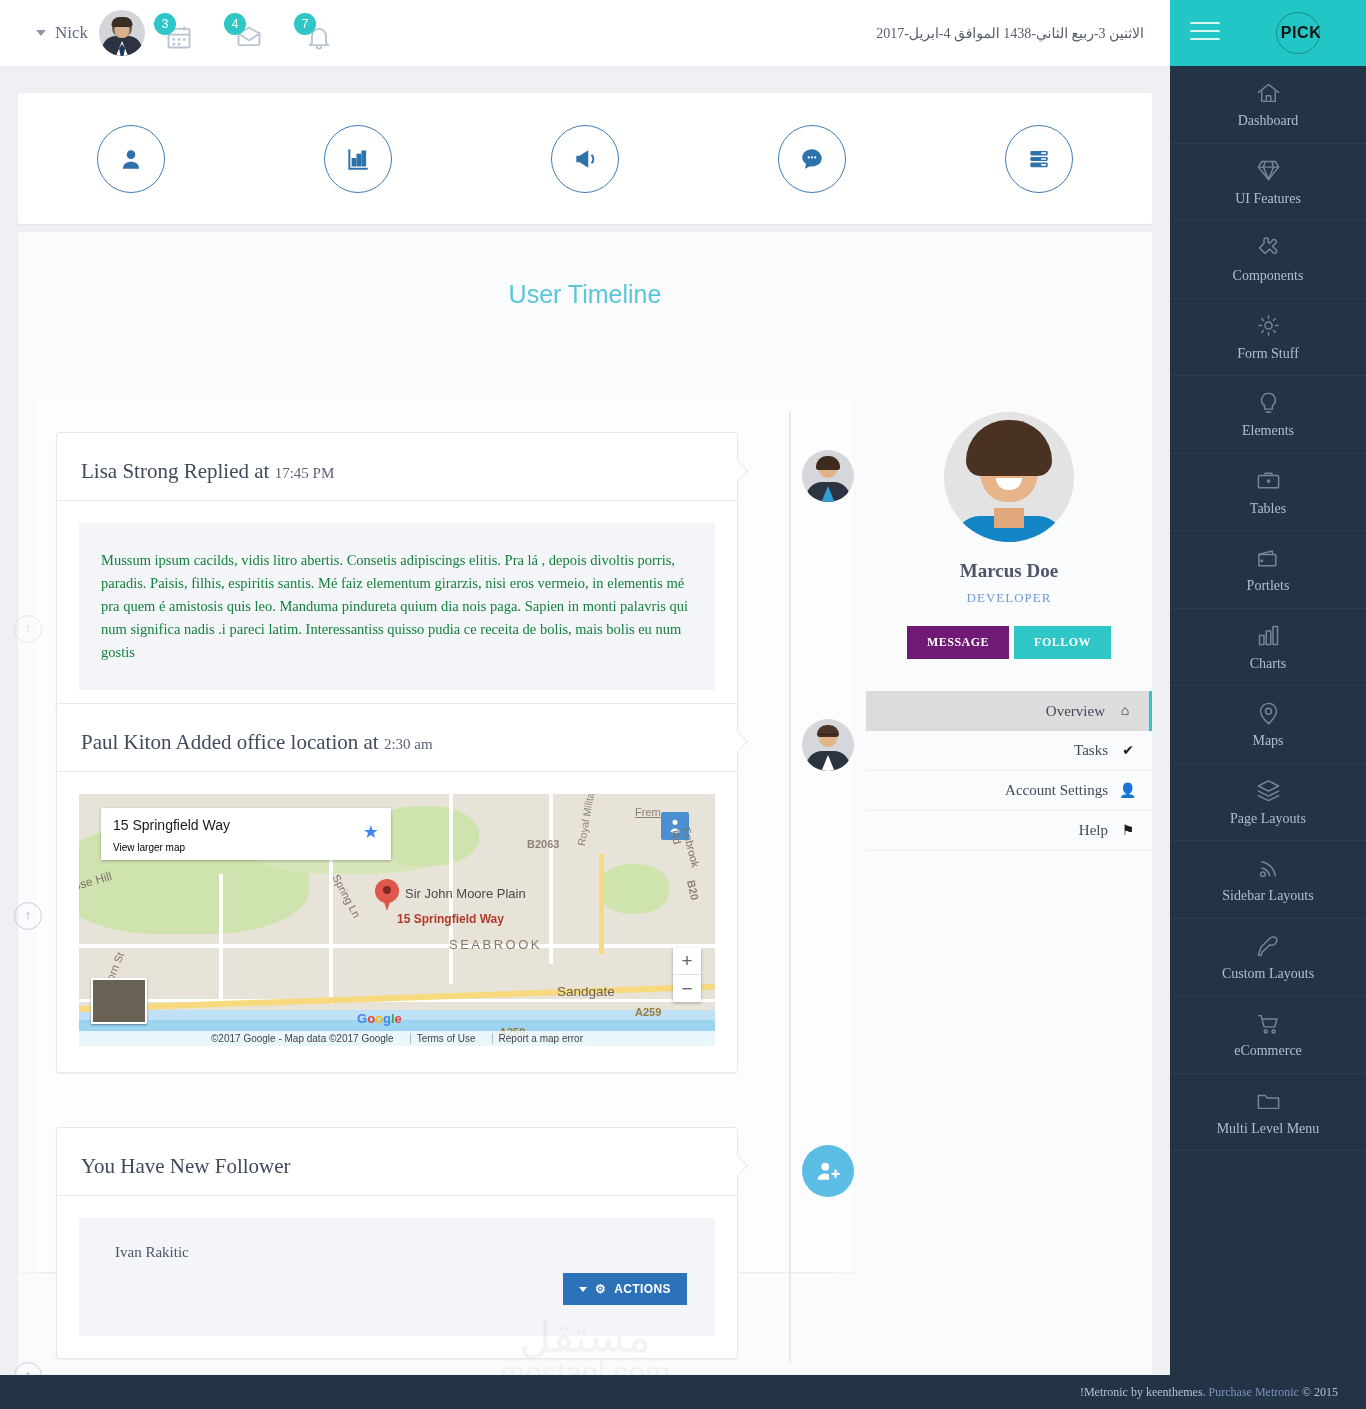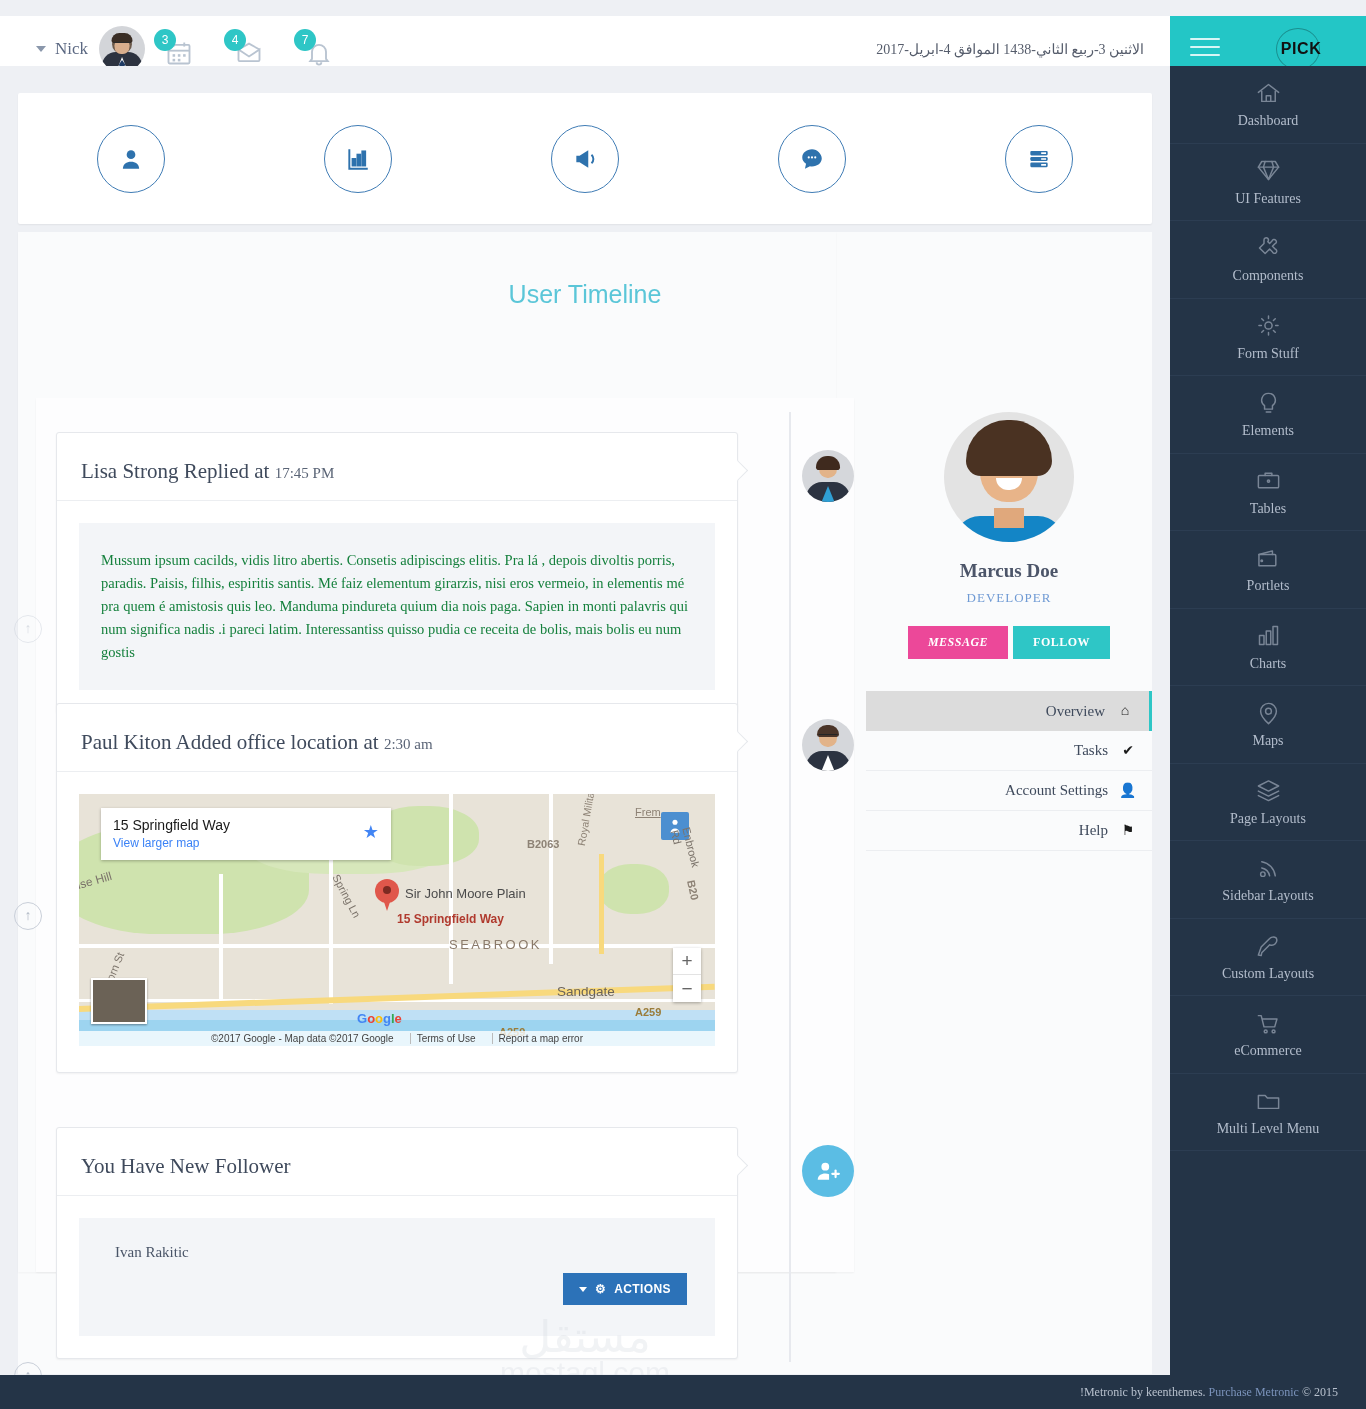--- a/index.html
+++ b/index.html
@@ -6,21 +6,21 @@
   html, body { margin:0; padding:0; }
   body {
     width:1366px; height:1409px;
     background:#eef0f4;
     font-family:"Liberation Serif", serif;
     overflow:hidden;
     position:relative;
   }
 
   
-  .topbar { position:absolute; left:0; top:16px; width:1366px; height:66px; background:#ffffff; }
+  .topbar { position:absolute; left:0; top:0; width:1366px; height:66px; background:#ffffff; }
   .topbar-left { position:absolute; left:36px; top:0; height:66px; display:flex; align-items:center; gap:0; }
   .caret-down { width:0;height:0;border-left:5px solid transparent;border-right:5px solid transparent;border-top:6px solid #8a97ab; margin-right:9px; }
   .user-name { font-size:17px; color:#5b6882; font-family:"Liberation Serif", serif; }
   .user-avatar { width:46px; height:46px; border-radius:50%; margin-left:11px; overflow:hidden; background:#d3d5d9; position:relative; }
   .ua-head { position:absolute; left:50%; top:8px; transform:translateX(-50%); width:20px;height:20px;border-radius:50%; background:#6b5a4b;}
   .ua-face { position:absolute; left:50%; top:12px; transform:translateX(-50%); width:15px;height:16px;border-radius:45%; background:#d8ae8d;}
   .ua-hair { position:absolute; left:50%; top:7px; transform:translateX(-50%); width:21px;height:10px;border-radius:11px 11px 3px 3px; background:#3a2e25;}
   .ua-glass { position:absolute; left:50%; top:16px; transform:translateX(-50%); width:17px;height:4px; border-top:1.5px solid #2b2b2b; }
   .ua-body { position:absolute; left:50%; bottom:0; transform:translateX(-50%); width:40px;height:20px;border-radius:14px 14px 0 0; background:#2d3340;}
   .ua-shirt { position:absolute; left:50%; bottom:0; transform:translateX(-50%); width:12px;height:15px; background:#fff; clip-path:polygon(50% 0,100% 100%,0 100%); }
@@ -91,21 +91,21 @@
 
   
   .map-wrap { position:absolute; left:22px; top:0; width:636px; height:252px; overflow:hidden; background:#e8e3d8; }
   .map-green { position:absolute; background:#cfe3ae; }
   .map-water { position:absolute; left:0; bottom:0; width:100%; height:32px; background:#9dd4f0; }
   .map-road { position:absolute; background:#fff; }
   .map-road-y { position:absolute; background:#f8d97d; }
   .map-card { position:absolute; left:22px; top:14px; width:290px; height:52px; background:#fff;
               box-shadow:0 1px 3px rgba(0,0,0,.28); padding:9px 12px; }
   .map-card-t { font-family:"Liberation Sans",sans-serif; font-size:14px; color:#1a1a1a; }
-  .map-card-l { font-family:"Liberation Sans",sans-serif; font-size:12px; color:#3b82f6; margin-top:3px; }
+  .map-card-l { font-family:"Liberation Sans",sans-serif; font-size:10px; color:#000000; margin-top:9px; }
   .map-star { position:absolute; right:12px; top:13px; color:#4285f4; font-size:18px; }
   .map-pin { position:absolute; left:296px; top:85px; width:24px;height:32px; }
   .map-pin-b { position:absolute; left:0;top:0;width:24px;height:24px;border-radius:50%;background:#e0574b; }
   .map-pin-t { position:absolute; left:7px;top:17px;width:10px;height:15px;background:#e0574b; clip-path:polygon(50% 100%,100% 0,0 0); }
   .map-pin-d { position:absolute; left:8px;top:7px;width:8px;height:8px;border-radius:50%;background:#7d2a22; }
   .map-lbl { position:absolute; font-family:"Liberation Sans",sans-serif; }
   .map-zoom { position:absolute; right:14px; bottom:44px; width:28px; background:#fff;
               box-shadow:0 1px 3px rgba(0,0,0,.3); }
   .map-zoom div { height:27px; display:flex; align-items:center; justify-content:center;
                   font-family:"Liberation Sans",sans-serif; font-size:19px; color:#666; }
@@ -139,22 +139,22 @@
              border-radius:46%; background:#e8b489; }
   .pp-eye { position:absolute; top:48px; width:6px;height:4px;border-radius:50%; background:#3b2a1d; }
   .pp-smile { position:absolute; left:50%; top:66px; transform:translateX(-50%); width:26px;height:12px;
               border-radius:0 0 14px 14px; background:#fff; }
   .pp-shirt { position:absolute; left:50%; bottom:0; transform:translateX(-50%); width:110px;height:26px;
               border-radius:26px 26px 0 0; background:#1385c6; }
   .pp-neck { position:absolute; left:50%; bottom:14px; transform:translateX(-50%); width:30px;height:20px; background:#e0a87c; }
   .prof-name { text-align:center; font-size:19px; font-weight:bold; color:#4c5569; margin-top:18px; }
   .prof-role { text-align:center; font-size:13px; color:#6f9ad4; letter-spacing:1px; margin-top:8px; }
   .prof-btns { display:flex; justify-content:center; gap:5px; margin-top:20px; }
-  .btn-msg { background:#ec4899; color:#fff; border:none; padding:2px 20px; font-size:12px;
-             font-family:"Liberation Serif",serif; font-weight:bold; letter-spacing:.5px; cursor:pointer;font-style:italic; }
+  .btn-msg { background:#701a75; color:#fff; border:none; padding:2px 20px; font-size:12px;
+             font-family:"Liberation Serif",serif; font-weight:bold; letter-spacing:.5px; cursor:pointer; }
   .btn-follow { background:#2ec6c6; color:#fff; border:none; padding:9px 20px; font-size:12px;
                 font-family:"Liberation Serif",serif; font-weight:bold; letter-spacing:.5px; cursor:pointer; }
   .prof-menu { margin-top:32px; }
   .pm-item { height:40px; display:flex; align-items:center; justify-content:flex-end; gap:12px;
              padding-right:16px; font-size:15px; color:#3f4a5c; border-bottom:1px solid #eceef1; cursor:pointer; }
   .pm-item.active { background:#dcdcdc; border-right:3px solid #2ec6c6; border-bottom:none; }
   .pm-ico { width:16px; display:flex; justify-content:center; font-size:14px; color:#1b1b1b; }
 
   
   .watermark { position:absolute; left:0; top:1245px; width:1170px; text-align:center; opacity:.30; }

